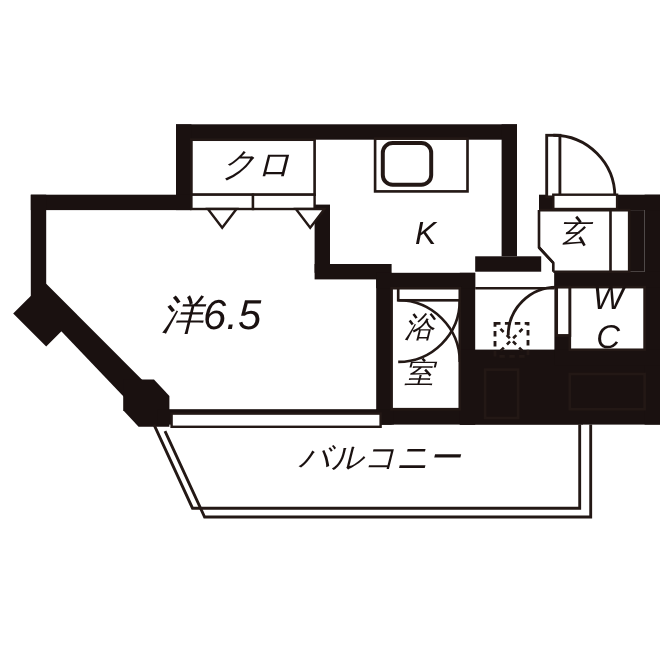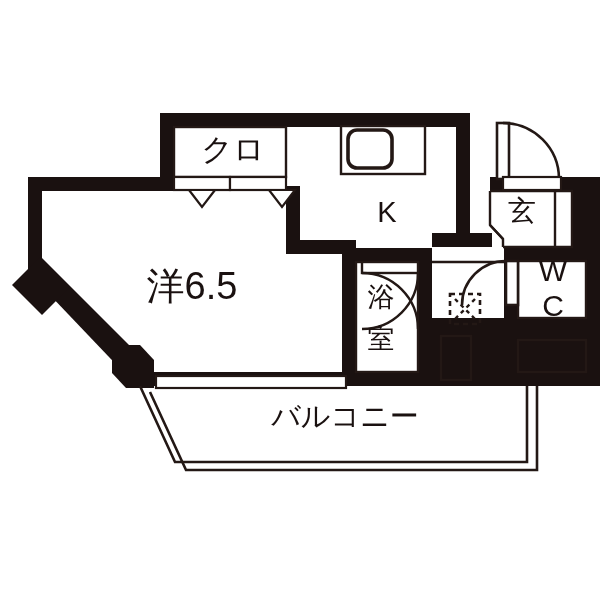--- a/index.html
+++ b/index.html
@@ -1,18 +1,18 @@
 <!DOCTYPE html>
 <html><head>
 <meta charset="utf-8">
 <style>
   html,body{margin:0;padding:0;background:#ffffff;}
   body{width:600px;height:600px;overflow:hidden;
        font-family:"Liberation Sans","DejaVu Sans",sans-serif;}
-  #plan-root{position:relative;width:592px;height:600px;background:#ef4444;}
+  #plan-root{position:relative;width:592px;height:600px;background:#ef4444;font-style:italic;}
   svg{display:block;}
   .lbl{
     font-family:"Liberation Sans","DejaVu Sans",sans-serif;
     fill:#1a1110;
     text-anchor:middle;
     dominant-baseline:middle;
   }
 </style>
 </head>
 <body>

